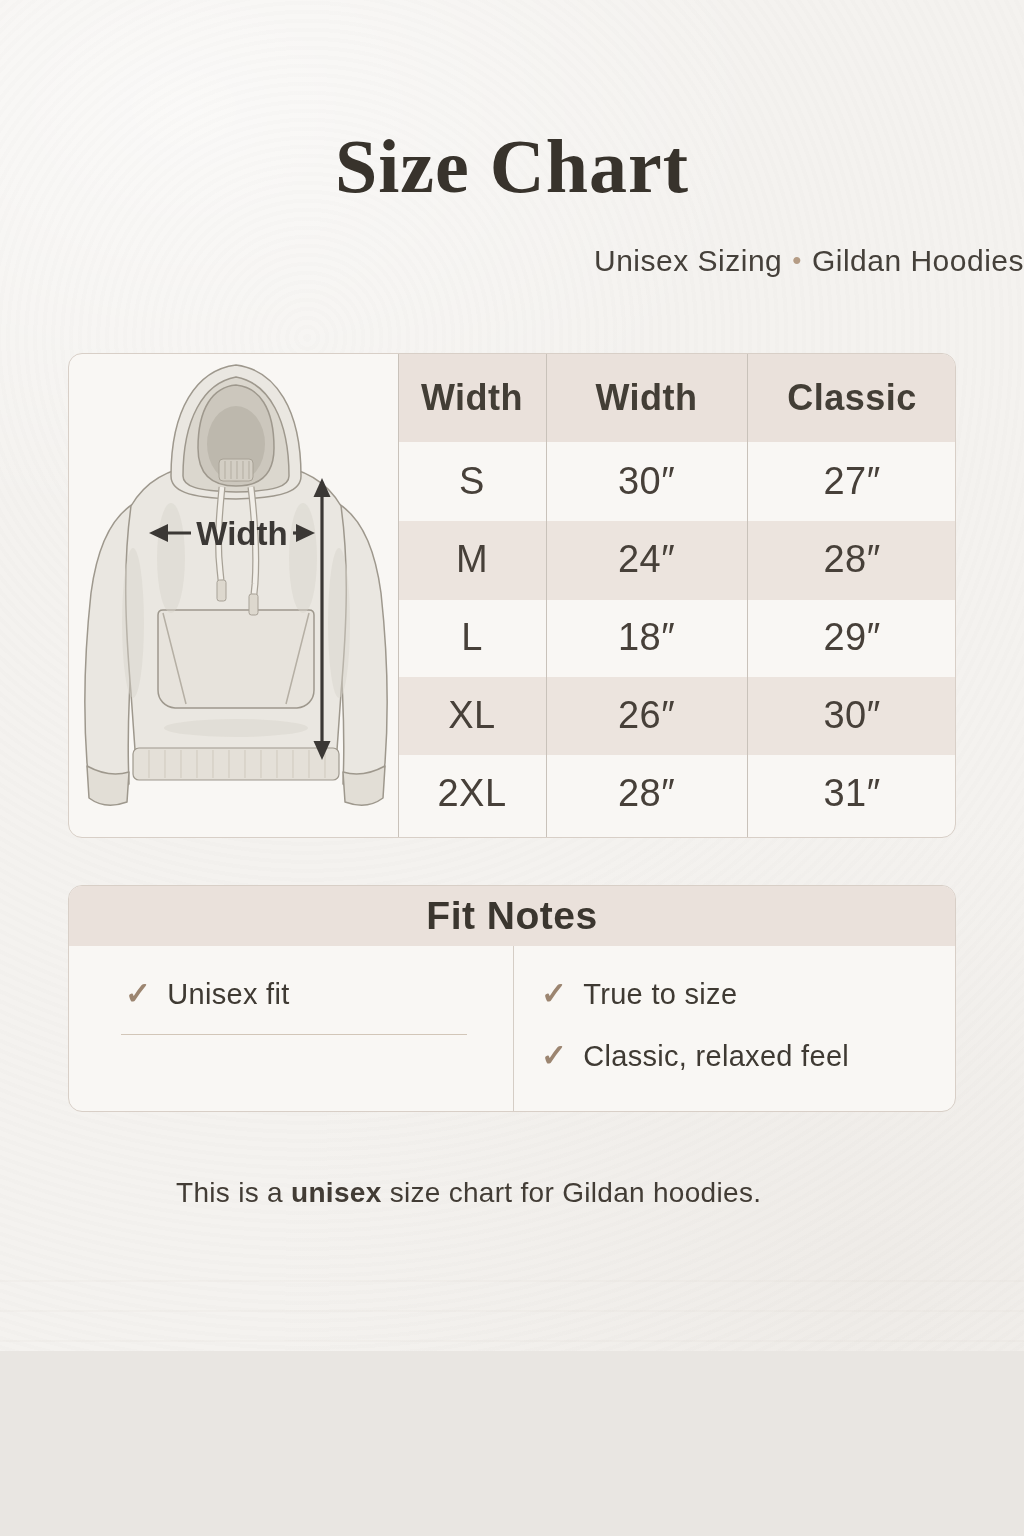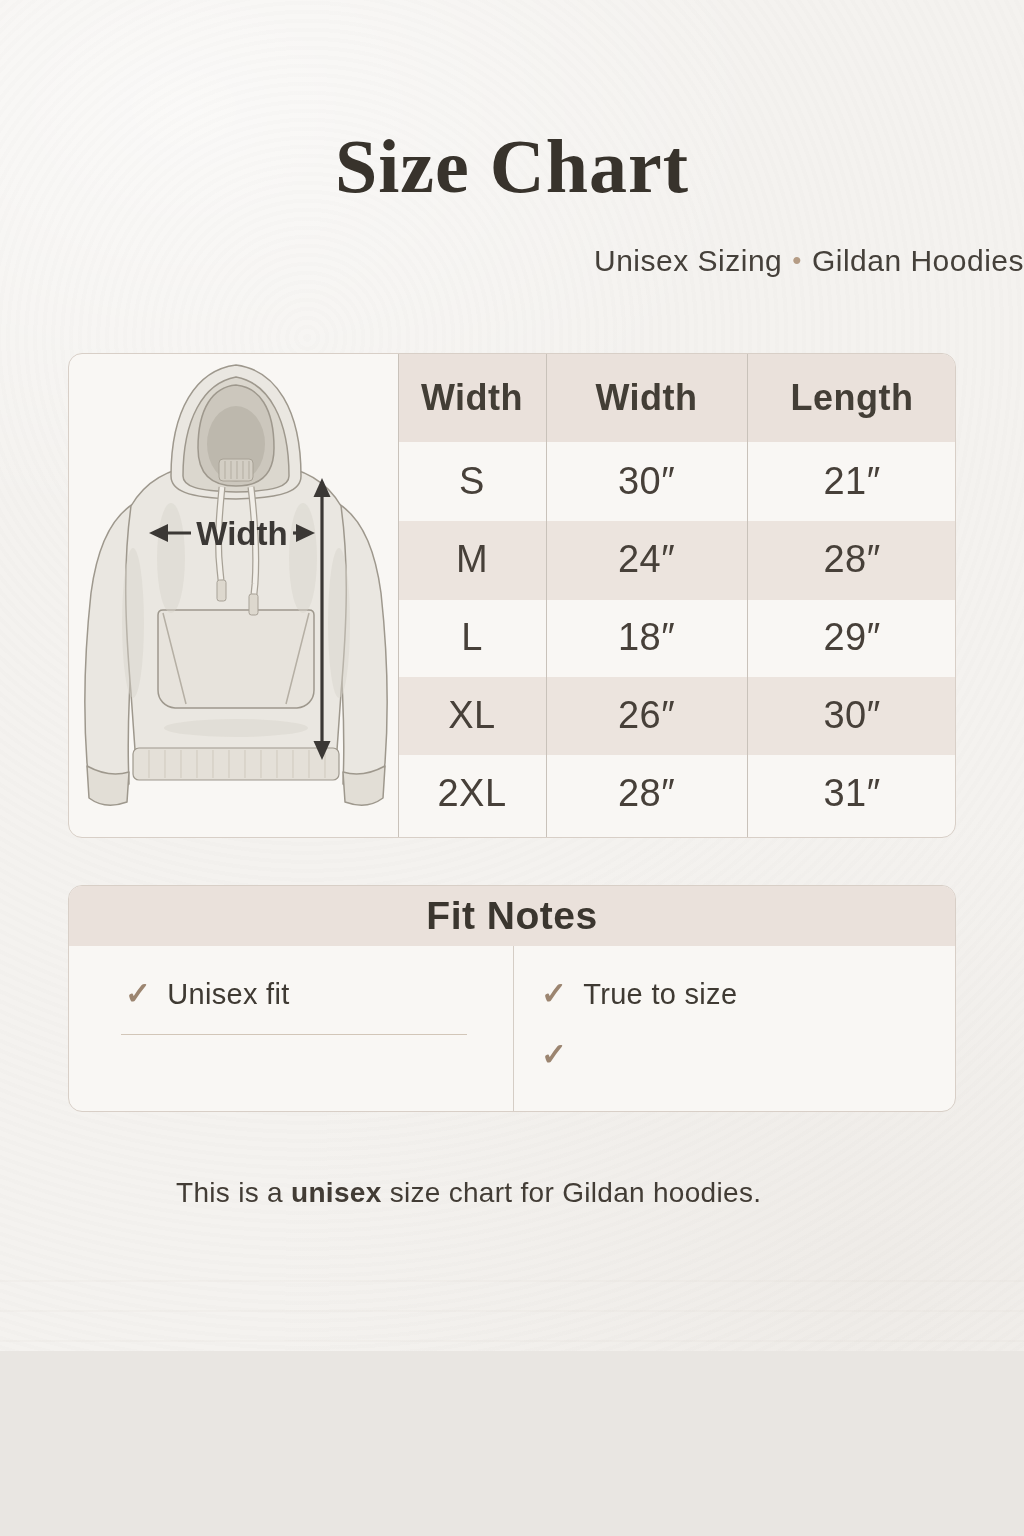--- a/index.html
+++ b/index.html
@@ -156,25 +156,25 @@
     <div class="t-band"></div>
     <div class="t-stripe m"></div>
     <div class="t-stripe xl"></div>
     <div class="vline v1"></div>
     <div class="vline v2"></div>
     <div class="vline v3"></div>
 
     <div class="t-grid">
       <div class="th">Width</div>
       <div class="th">Width</div>
-      <div class="th">Length</div>
+      <div class="th">Classic</div>
 
       <div class="td">S</div>
       <div class="td">30″</div>
-      <div class="td">21″</div>
+      <div class="td">27″</div>
 
       <div class="td">M</div>
       <div class="td">24″</div>
       <div class="td">28″</div>
 
       <div class="td">L</div>
       <div class="td">18″</div>
       <div class="td">29″</div>
 
       <div class="td">XL</div>
@@ -196,19 +196,20 @@
       <span>Unisex fit</span>
     </div>
     <div class="f-divider"></div>
 
     <div class="f-item r1">
       <span class="check">✓</span>
       <span>True to size</span>
     </div>
     <div class="f-item r2">
       <span class="check">✓</span>
+      <span>Classic, relaxed feel</span>
     </div>
   </section>
 
   <div class="footer">
     <p><span>This is a </span><b>unisex</b><span> size chart for Gildan hoodies.</span></p>
   </div>
 </div>
 
 </body></html>

